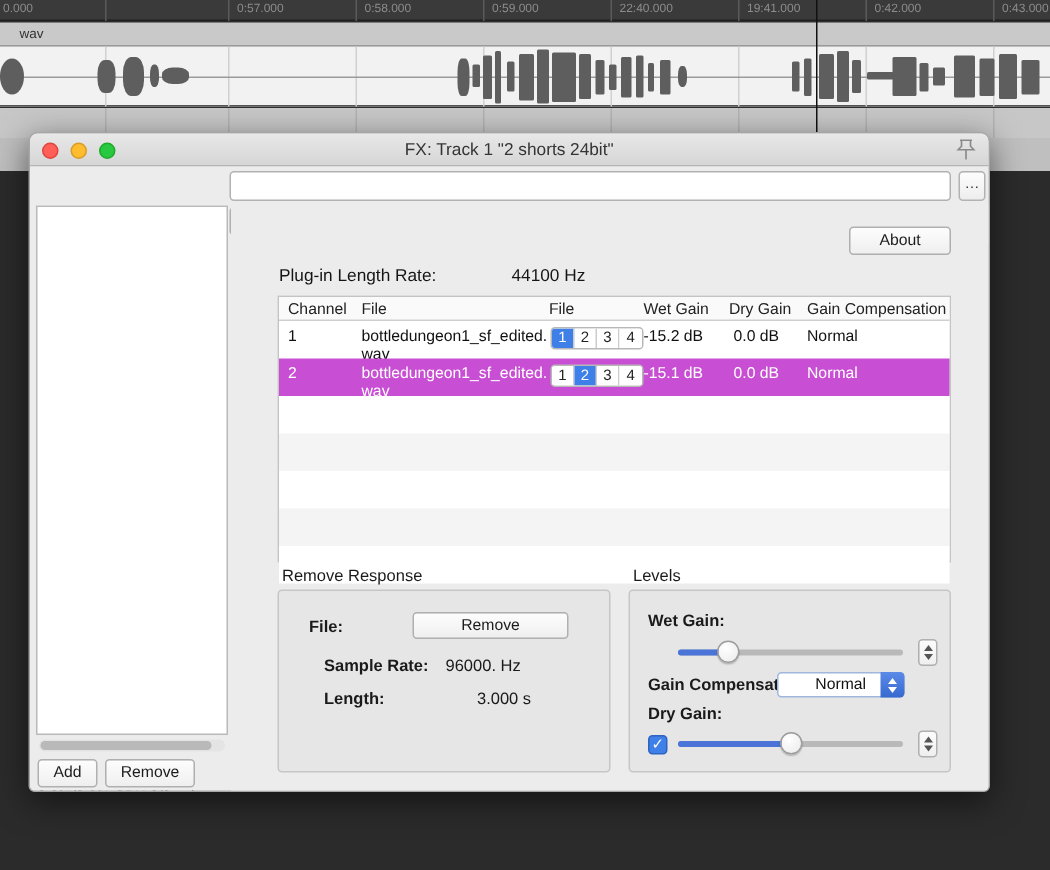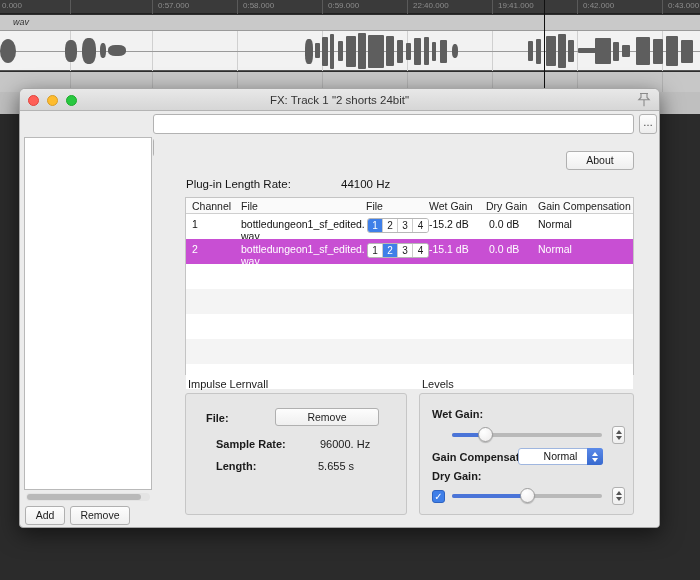--- a/index.html
+++ b/index.html
@@ -25,21 +25,20 @@
     position: absolute; top: 1px; font-size: 8px; color: #8c8c8c;
     font-family: "Liberation Sans", sans-serif; white-space: nowrap;
   }
 
   .track-head {
     position: absolute; left: 0; top: 15px; width: 700px; height: 16px;
     background: #c9c9c9; border-bottom: 1px solid #9a9a9a;
   }
   .track-head .tname {
     position: absolute; left: 2px; top: 2px; font-size: 9px; color: #333;
-    font-style: italic;
     padding-left: 11px;
   }
 
   .track-body {
     position: absolute; left: 0; top: 31px; width: 700px; height: 40px;
     background: #f2f2f2; border-bottom: 1px solid #555;
   }
   .track-body .vgrid {
     position: absolute; top: 0; height: 40px; width: 1px; background: #d0d0d0;
   }
@@ -460,28 +459,28 @@
         <span class="cell" style="left:352px;top:4px">Normal</span>
       </div>
 
       <div class="crow white"></div>
       <div class="crow alt"></div>
       <div class="crow white"></div>
       <div class="crow alt"></div>
       <div class="crow white"></div>
     </div>
 
-    <div class="glabel" style="left:34px;top:241px">Impulse Lernvall</div>
+    <div class="glabel" style="left:34px;top:241px">Remove Response</div>
     <div class="gbox irbox">
       <div class="flabel" style="left:20px;top:18px">File:</div>
       <div class="removebtn2" style="left:89px;top:14px">Remove</div>
       <div class="flabel" style="left:30px;top:44px">Sample Rate:</div>
-      <div class="fvalue" style="left:134px;top:44px">96000.  Hz</div>
+      <div class="fvalue" style="left:111px;top:44px">96000.  Hz</div>
       <div class="flabel" style="left:30px;top:66px">Length:</div>
-      <div class="fvalue" style="left:132px;top:66px">5.655  s</div>
+      <div class="fvalue" style="left:132px;top:66px">3.000  s</div>
     </div>
 
     <div class="glabel" style="left:268px;top:241px">Levels</div>
     <div class="gbox lvbox">
       <div class="flabel" style="left:12px;top:14px">Wet Gain:</div>
 
       <div class="slider" style="left:32px;top:33px;width:150px">
         <div class="trk"></div>
         <div class="fill" style="width:22%"></div>
         <div class="knob" style="left:22%"></div>

